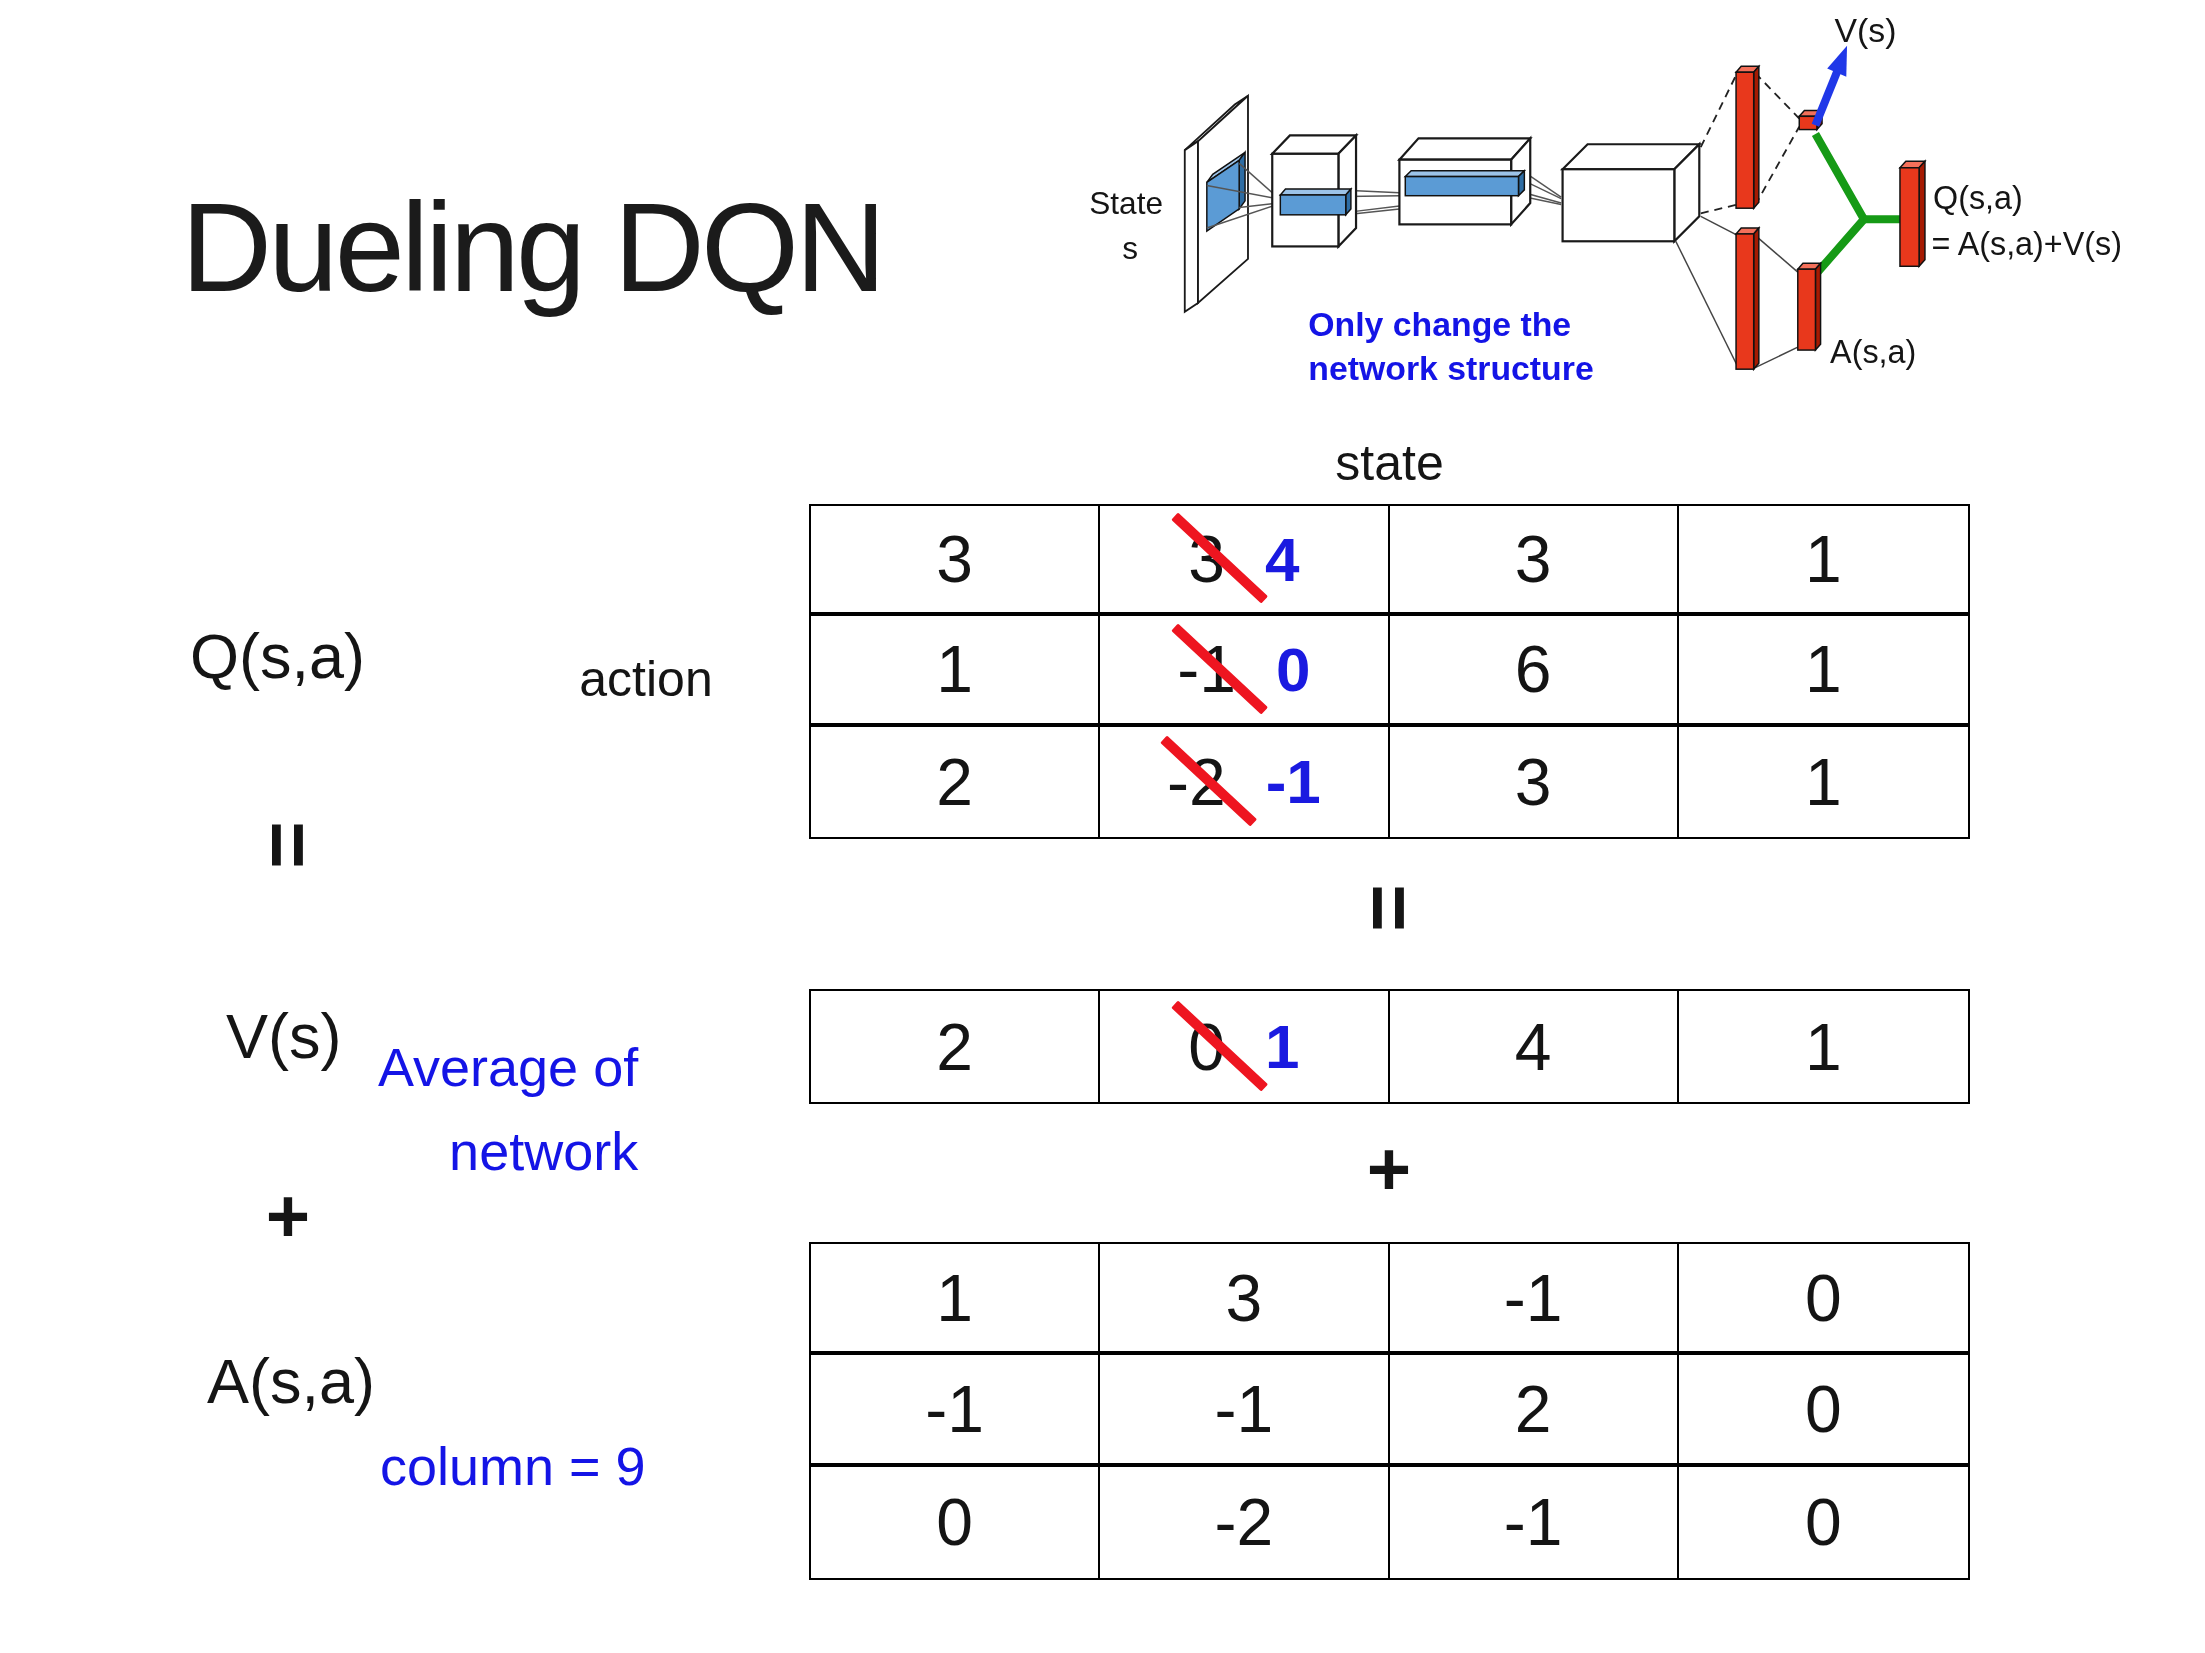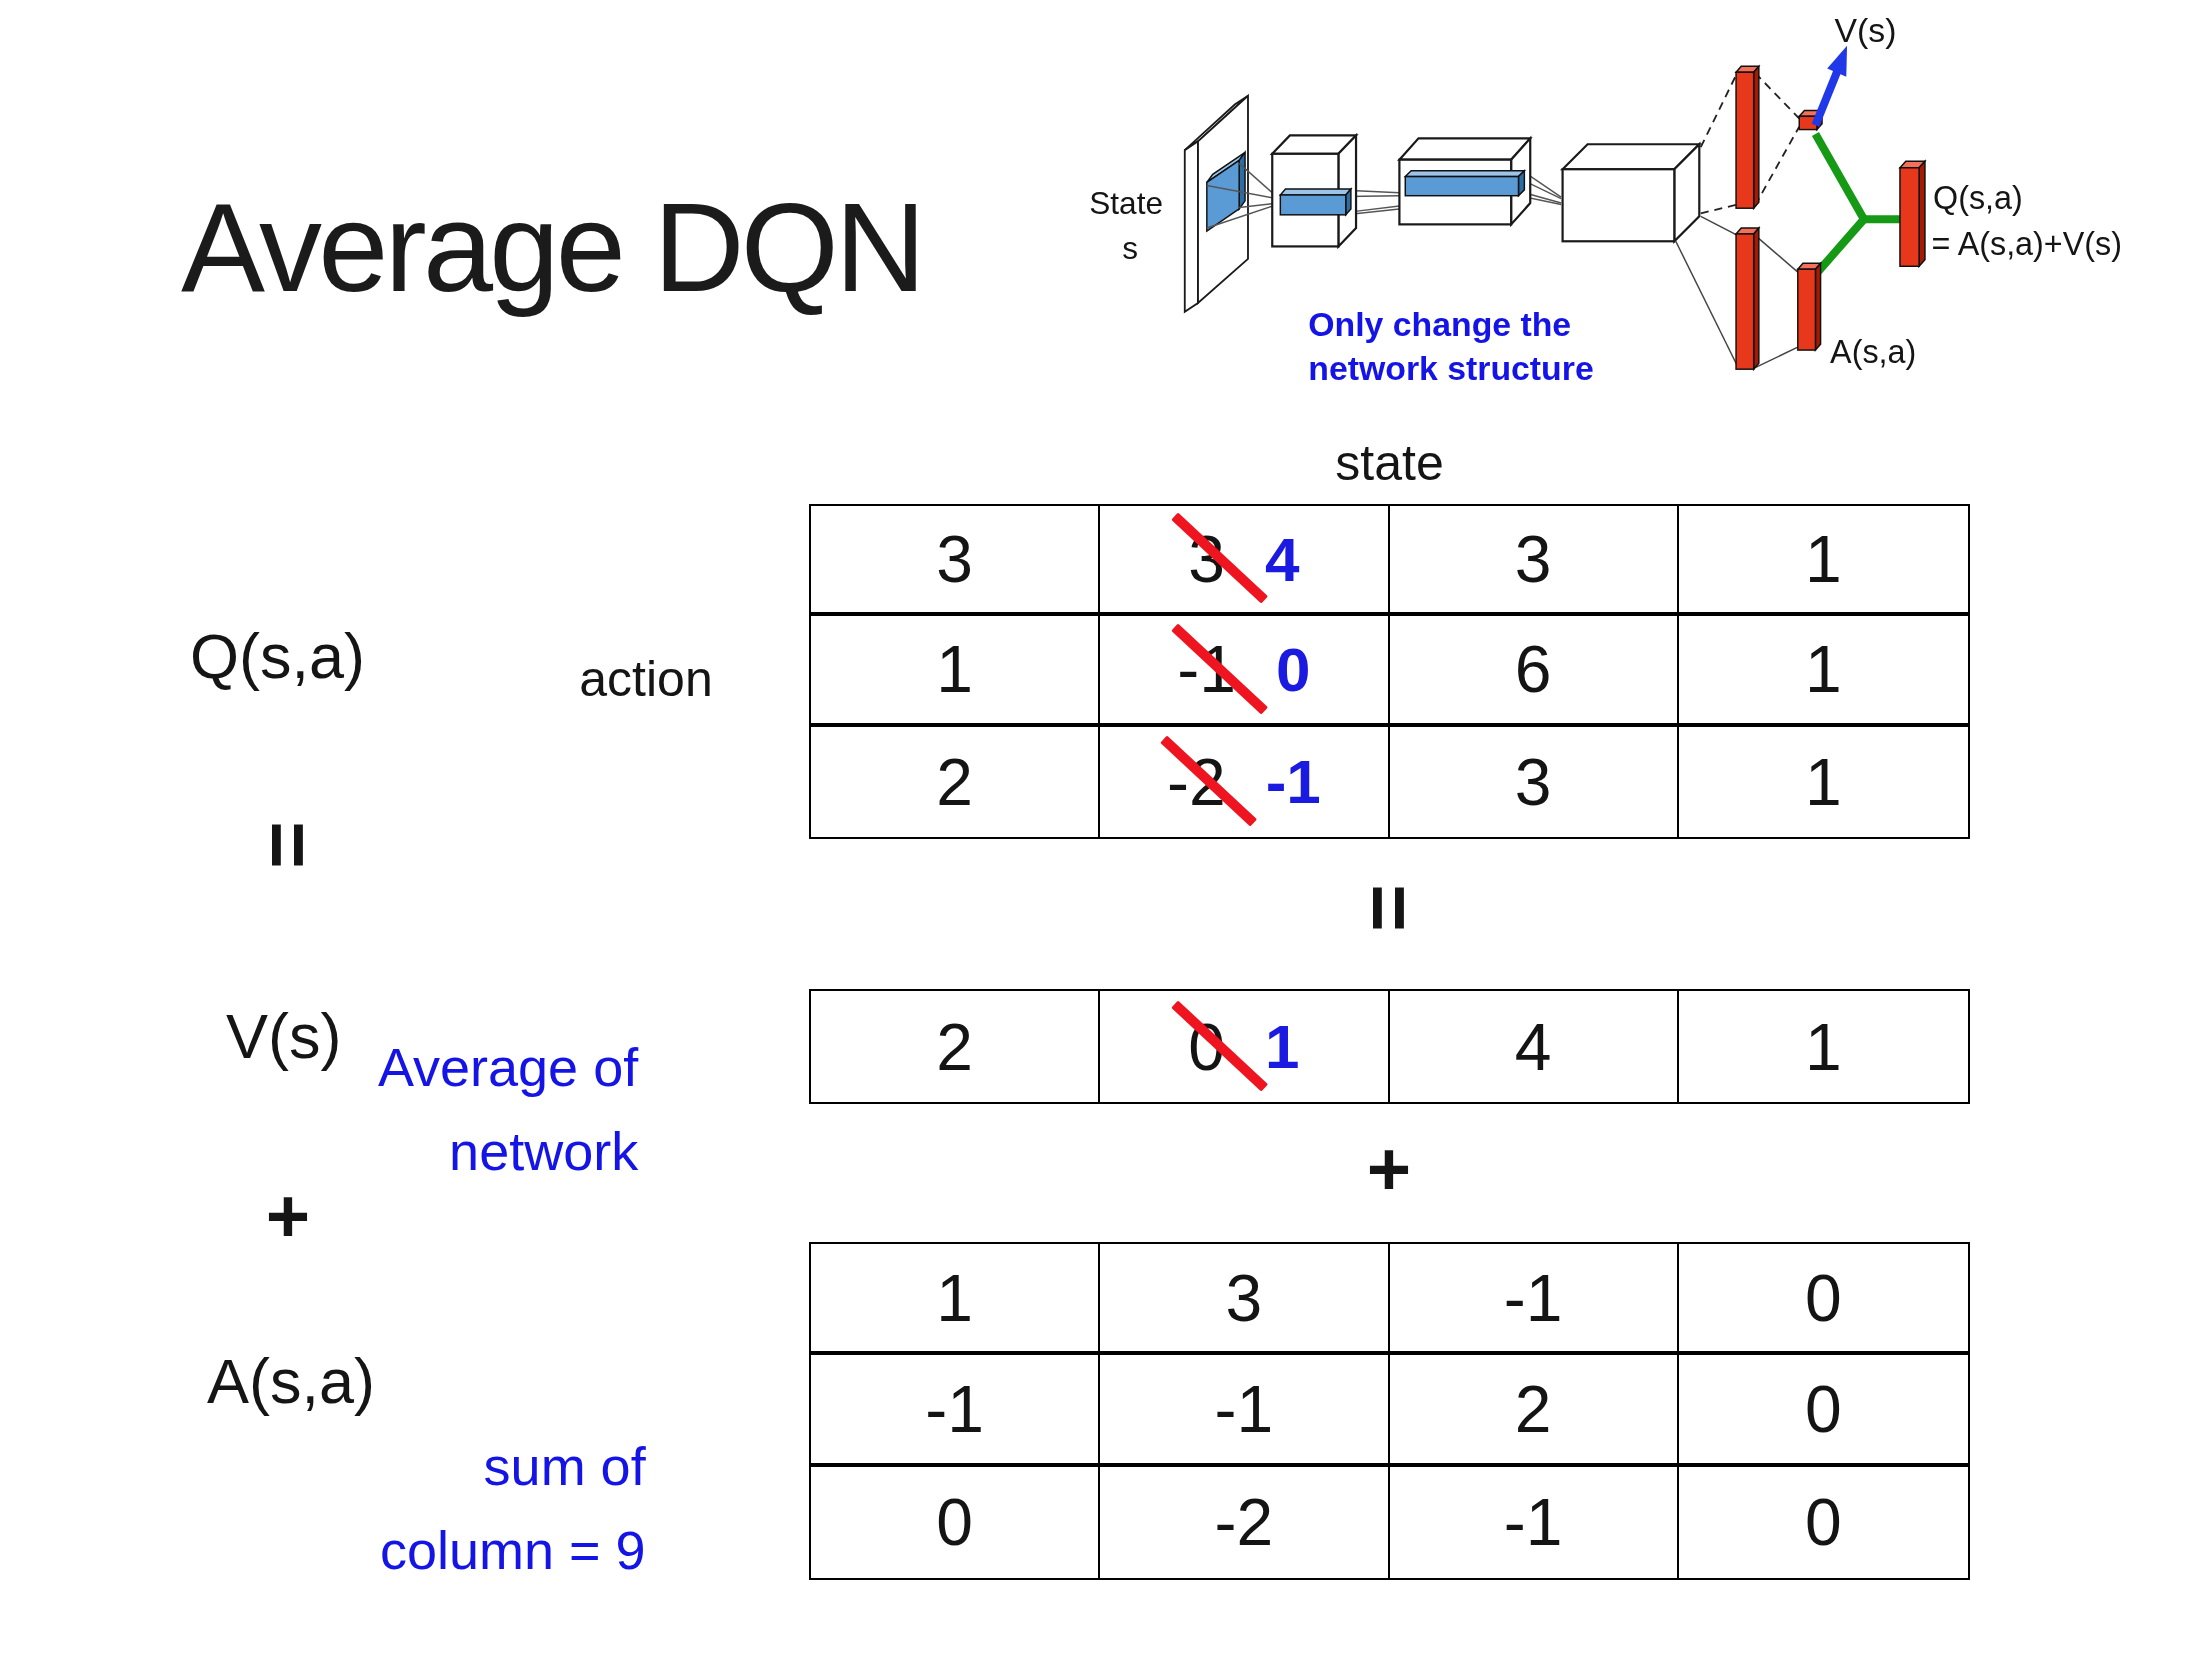--- a/index.html
+++ b/index.html
@@ -52,21 +52,21 @@
   
   #net{position:absolute;left:1051px;top:0;}
   .diag-txt{font-family:"Liberation Sans",sans-serif;fill:#151515;}
   .diag-note{font-family:"Liberation Sans",sans-serif;fill:#1414e6;font-weight:bold;}
 </style>
 </head>
 <body>
 
 <div class="slide">
 
-  <div class="title">Average DQN</div>
+  <div class="title">Dueling DQN</div>
 
   <svg id="net" width="1154" height="412" viewBox="1430 0 1570 560">
 
     <g>
       <polygon points="1612,204 1680,142 1698,130 1630,192" fill="#ffffff" stroke="#1a1a1a" stroke-width="2.5"></polygon>
       <polygon points="1612,204 1630,192 1630,412 1612,424" fill="#ffffff" stroke="#1a1a1a" stroke-width="2.5"></polygon>
       <polygon points="1630,192 1698,130 1698,352 1630,412" fill="#ffffff" stroke="#1a1a1a" stroke-width="2.5"></polygon>
     </g>
 
     <g>
@@ -185,21 +185,20 @@
   <div class="eq" id="eq-left">=</div>
   <div class="side-lbl" id="v-label">V(s)</div>
   <div class="plus" id="plus-left">+</div>
   <div class="side-lbl" id="a-label">A(s,a)</div>
 
   <div class="note" id="avg-note">
     <div>Average of</div>
     <div>network</div>
   </div>
   <div class="note" id="sum-note">
-    <div>sum of</div>
     <div>column = 9</div>
   </div>
 
   <div class="eq" id="eq-center">=</div>
   <div class="plus" id="plus-center">+</div>
 
   <div class="tbl" id="q-table">
     <div class="cell">
         <span>3</span>
       </div>

